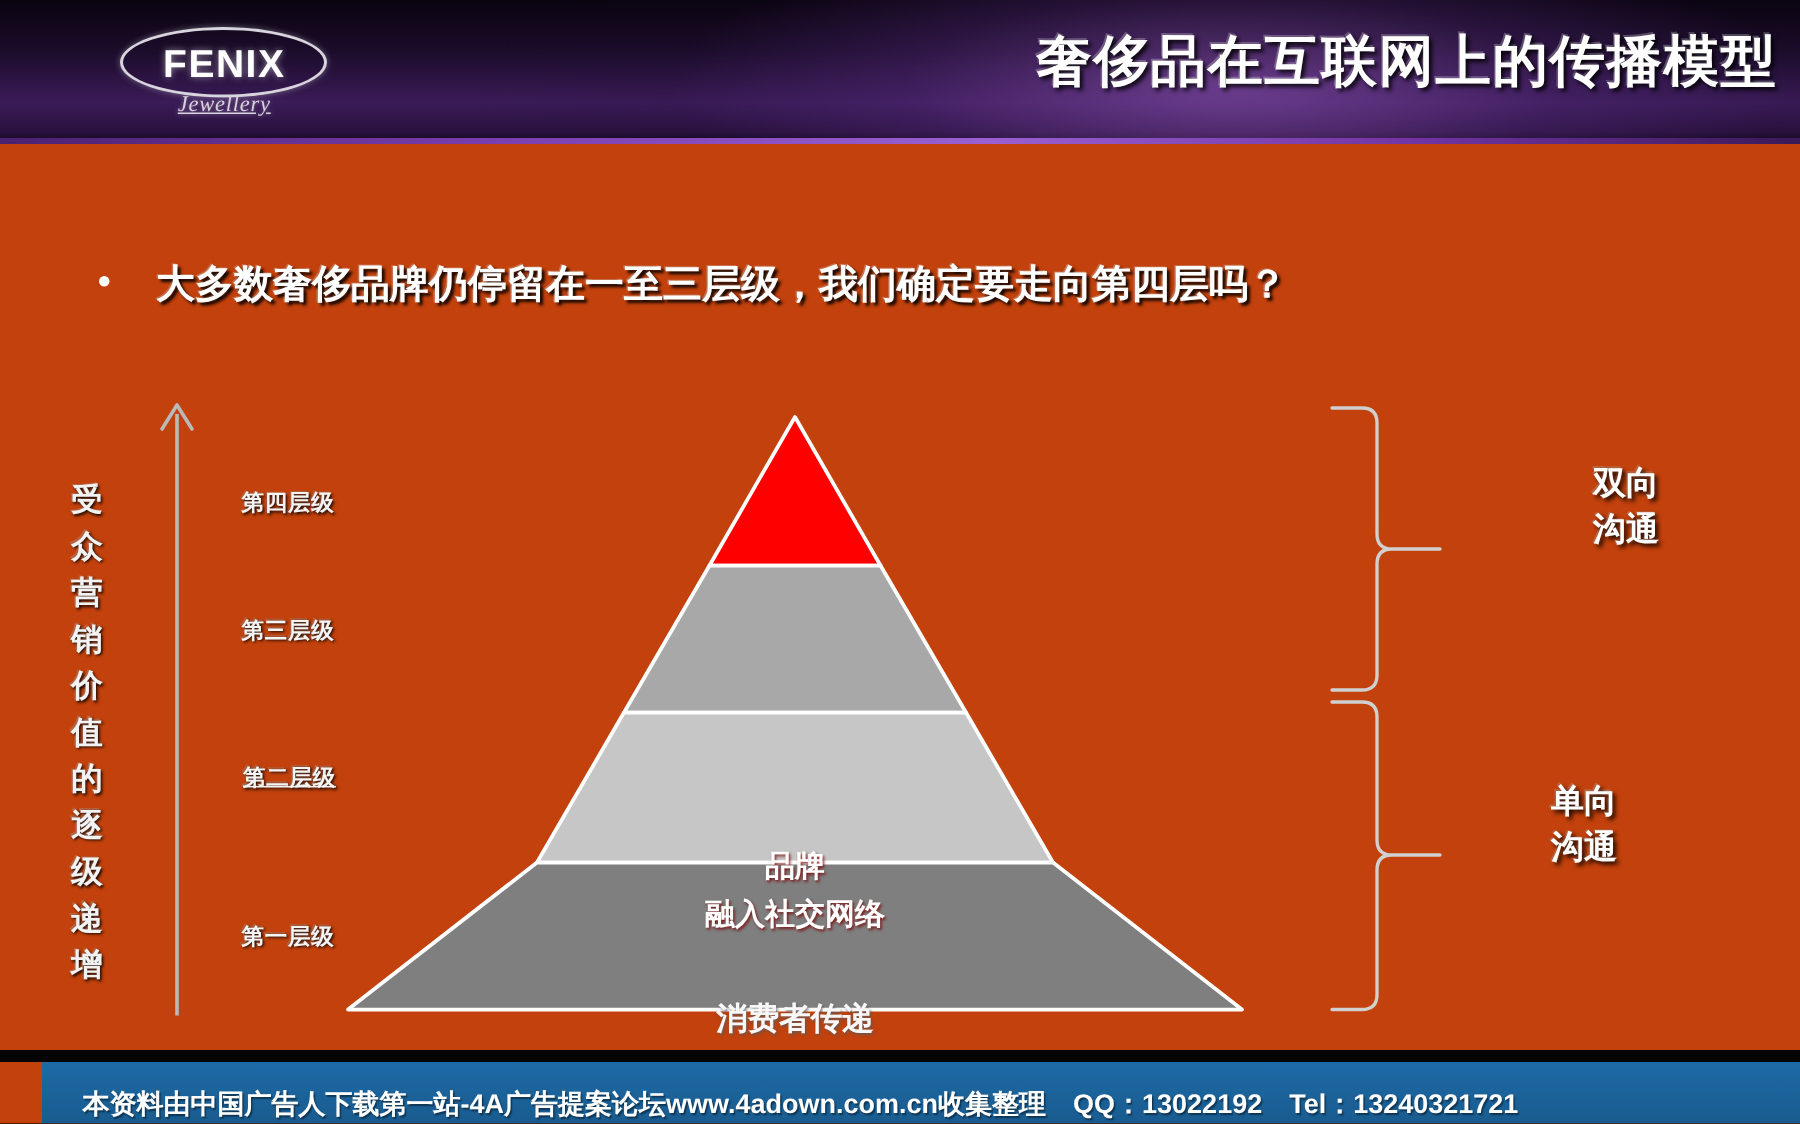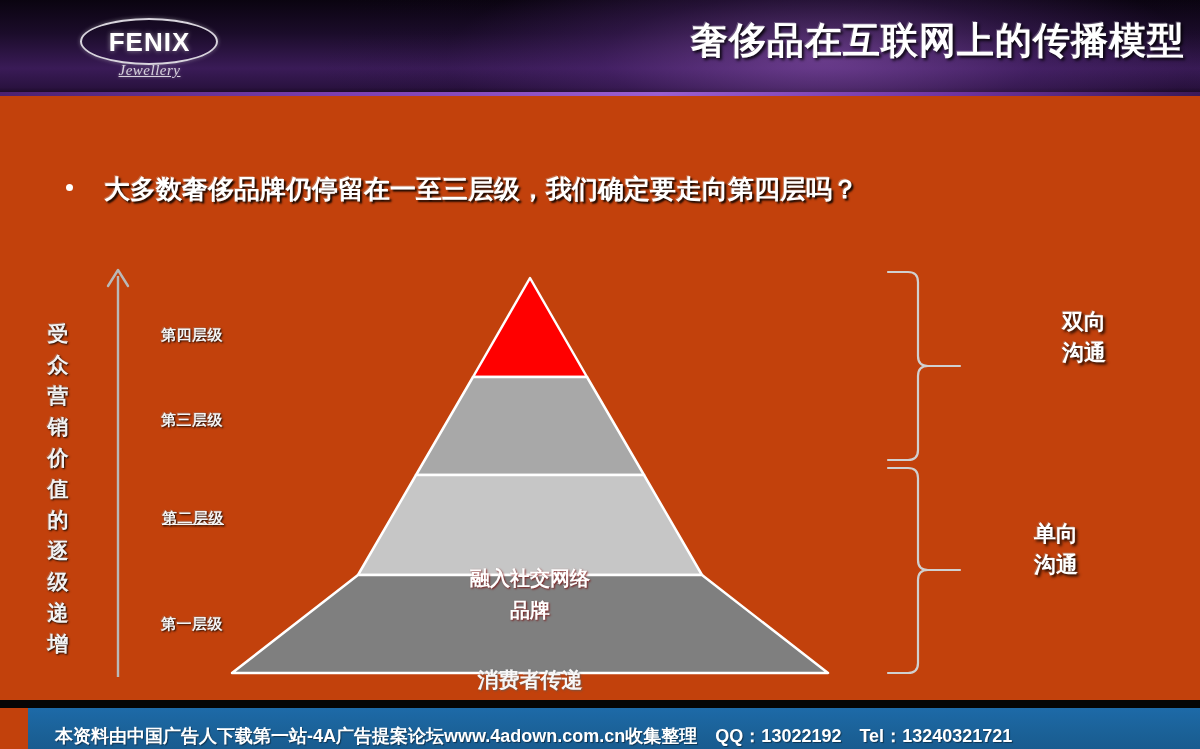--- a/index.html
+++ b/index.html
@@ -298,22 +298,22 @@
       <polygon points="315,16 372,115 258,115" fill="#ff0000" stroke="#ffffff" stroke-width="2.5" stroke-linejoin="round"></polygon>
 
       <polygon points="258,115 372,115 429,213 201,213" fill="#a8a8a8" stroke="#ffffff" stroke-width="2.5" stroke-linejoin="round"></polygon>
 
       <polygon points="201,213 429,213 487,313 143,313" fill="#c6c6c6" stroke="#ffffff" stroke-width="2.5" stroke-linejoin="round"></polygon>
 
       <polygon points="143,313 487,313 613,411 17,411" fill="#7f7f7f" stroke="#ffffff" stroke-width="2.5" stroke-linejoin="round"></polygon>
     </svg>
 
     <div class="pyr-text" id="pyr-text-4">
+      <div>品牌</div>
       <div>融入社交网络</div>
-      <div>品牌</div>
     </div>
     <div class="pyr-text" id="pyr-text-3">
       <div>消费者传递</div>
       <div>产品使用心得</div>
     </div>
     
     
   </div>
 
   <svg id="braces" viewBox="0 0 110 430">

